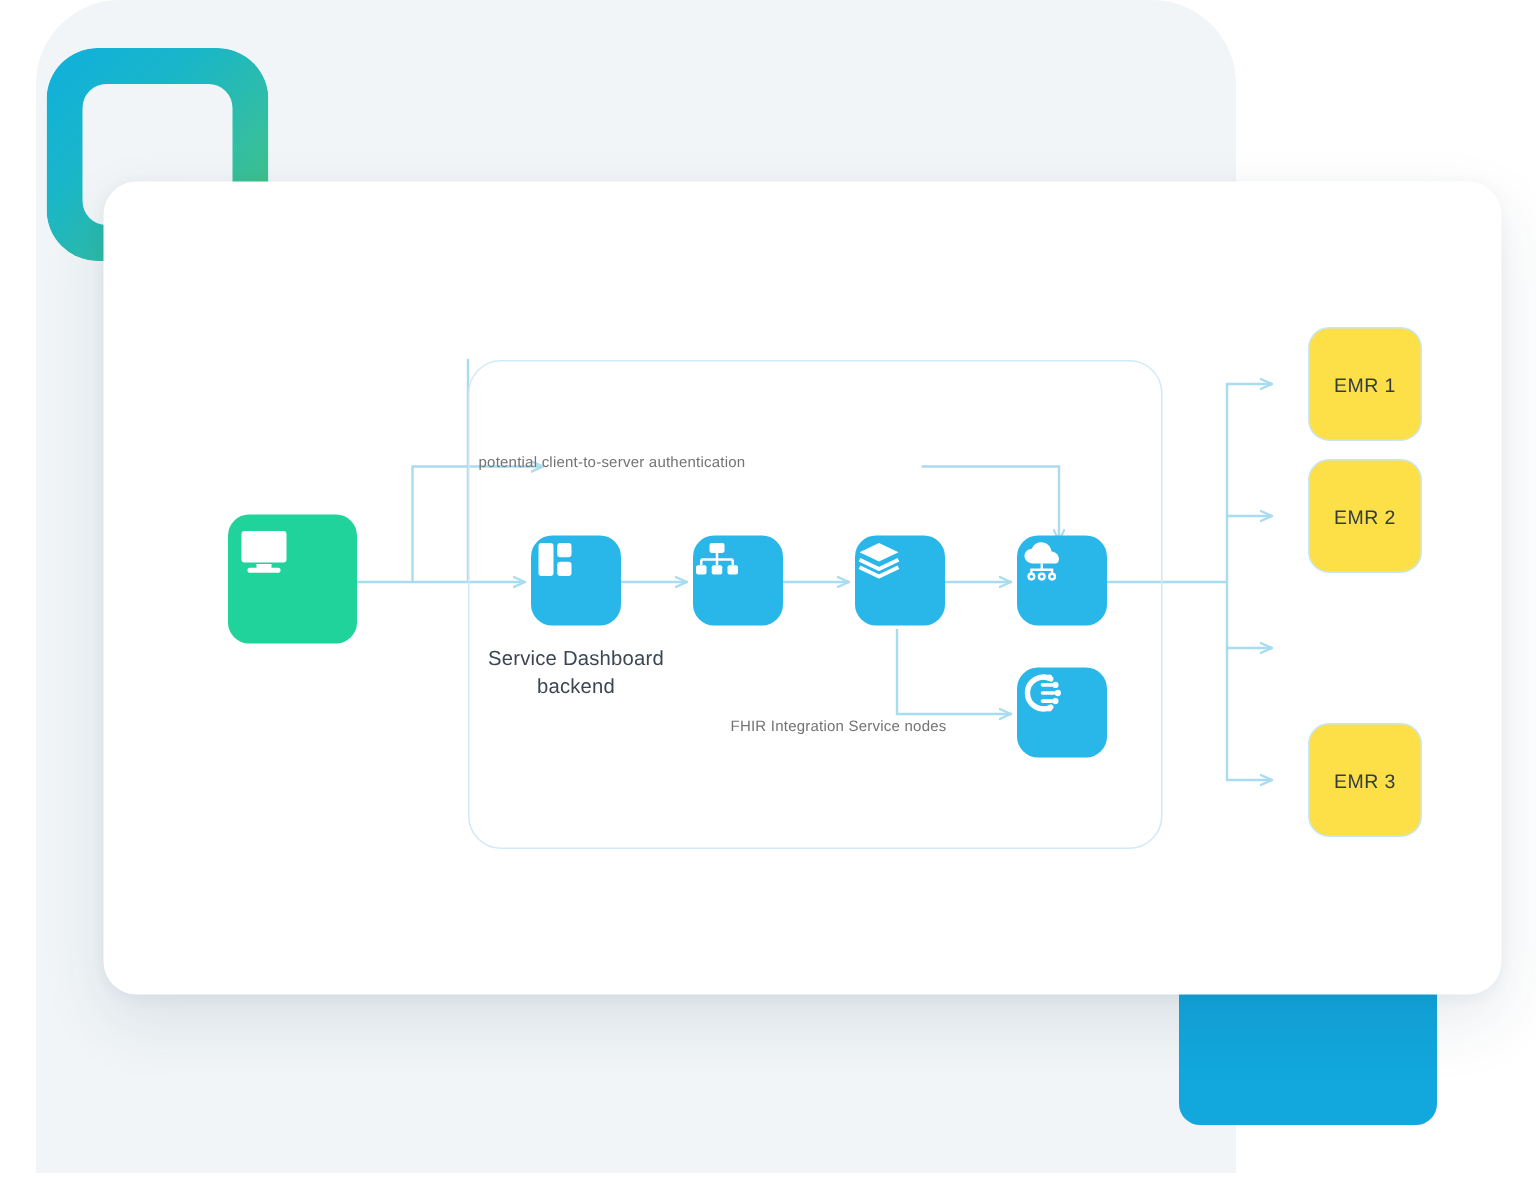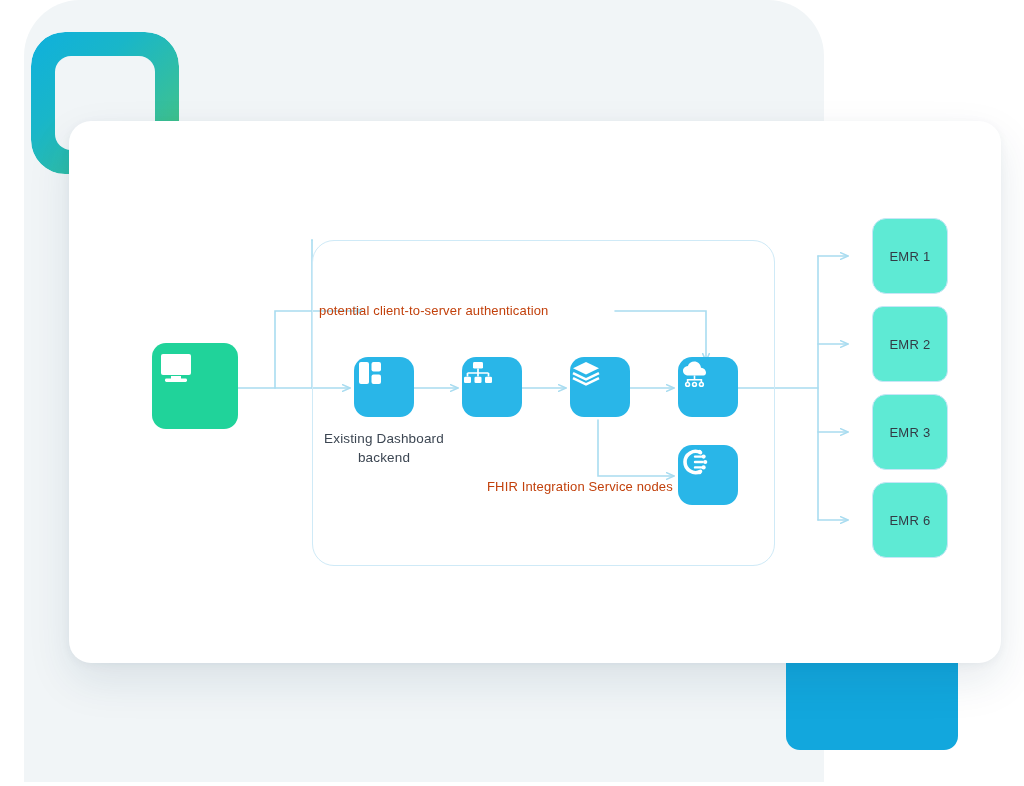--- a/index.html
+++ b/index.html
@@ -80,37 +80,37 @@
     position: absolute;
     left: 312px; top: 240px;
     width: 463px; height: 326px;
     border: 1.4px solid #cfeaf7;
     border-radius: 22px;
   }
 
   
   .annotation {
     position: absolute;
-    font-size: 13px;
-    color: #c2410c;
+    font-size: 10px;
+    color: #737373;
     letter-spacing: 0.15px;
     white-space: nowrap;
   }
 
   
   .emr {
     position: absolute;
     width: 76px; height: 76px;
     border: 1.4px solid #c7e6f6;
     border-radius: 14px;
     display: flex; align-items: center; justify-content: center;
     font-size: 13px;
     color: #333b45;
     letter-spacing: 0.3px;
-    background: #5eead4;
+    background: #fde047;
   }
 </style>
 </head>
 <body>
 
 <div id="stage">
 
   <div class="bg-panel"></div>
   <div class="bracket"></div>
   <div class="blue-block"></div>
@@ -166,21 +166,21 @@
       </div>
 
       <div class="node blue" style="left:285px; top:236px; width:60px; height:60px;">
         <svg width="32" height="32" viewBox="0 0 32 32">
           <rect x="5" y="5" width="10" height="22" rx="2" fill="#ffffff"></rect>
           <rect x="17.5" y="5" width="9.5" height="9.5" rx="2" fill="#ffffff"></rect>
           <rect x="17.5" y="17.5" width="9.5" height="9.5" rx="2" fill="#ffffff"></rect>
         </svg>
       </div>
       <div class="node-label" style="left:235px; top:308px; width:160px;">
-        <span>Existing Dashboard</span><br>
+        <span>Service Dashboard</span><br>
         <span>backend</span>
       </div>
 
       <div class="node blue" style="left:393px; top:236px; width:60px; height:60px;">
         <svg width="32" height="32" viewBox="0 0 32 32">
           <rect x="11" y="5" width="10" height="6.6" rx="1.4" fill="#ffffff"></rect>
           <path d="M16,11.6 L16,16 M5.5,16 L26.5,16 M5.5,16 L5.5,19.6 M16,16 L16,19.6 M26.5,16 L26.5,19.6" stroke="#ffffff" stroke-width="1.7" fill="none"></path>
           <rect x="2" y="19.8" width="7" height="6.2" rx="1.3" fill="#ffffff"></rect>
           <rect x="12.5" y="19.8" width="7" height="6.2" rx="1.3" fill="#ffffff"></rect>
           <rect x="23" y="19.8" width="7" height="6.2" rx="1.3" fill="#ffffff"></rect>
@@ -215,19 +215,18 @@
           <circle cx="25.6" cy="22.4" r="2.1" fill="#ffffff"></circle>
           <circle cx="21.6" cy="6.6" r="1.9" fill="#ffffff"></circle>
           <circle cx="21.6" cy="27.4" r="1.9" fill="#ffffff"></circle>
         </svg>
       </div>
       <div class="annotation" style="left:388px; top:358px;margin-left:30px;">FHIR Integration Service nodes</div>
 
       <div class="annotation" style="left:250px; top:182px;">potential client-to-server authentication</div>
 
       <div class="emr" style="left:803px; top:97px;">EMR 1</div>
-      <div class="emr" style="left:803px; top:185px;border-radius:11px;">EMR 2</div>
-      <div class="emr" style="left:803px; top:273px;">EMR 3</div>
-      <div class="emr" style="left:803px; top:361px;">EMR 6</div>
+      <div class="emr" style="left:803px; top:185px;">EMR 2</div>
+      <div class="emr" style="left:803px; top:361px;">EMR 3</div>
 
     </div>
   </div>
 </div>
 
 </body></html>

